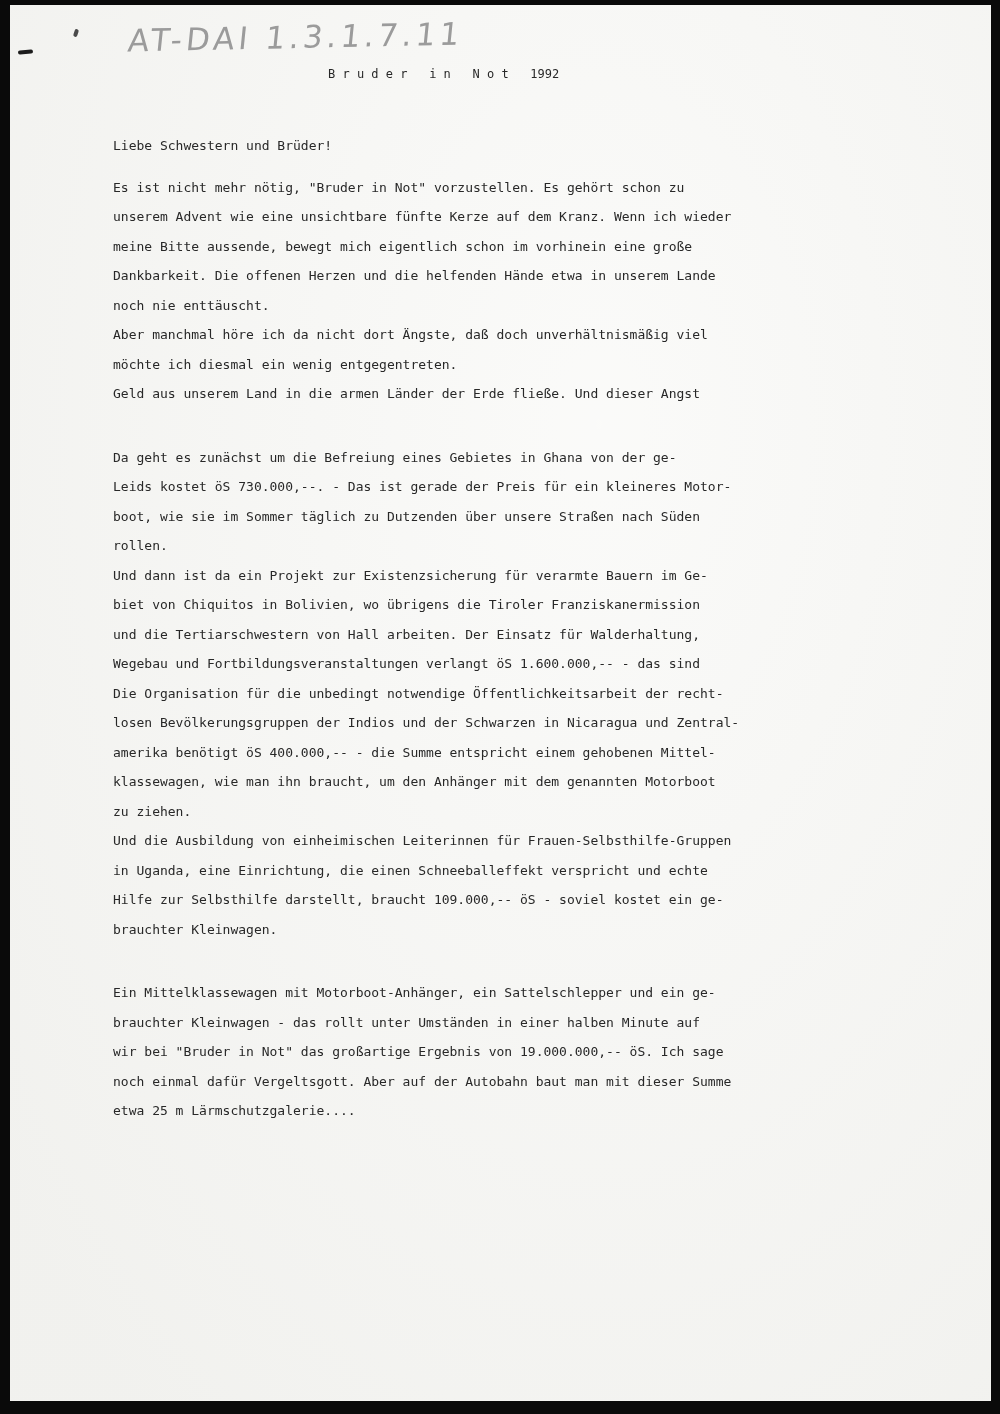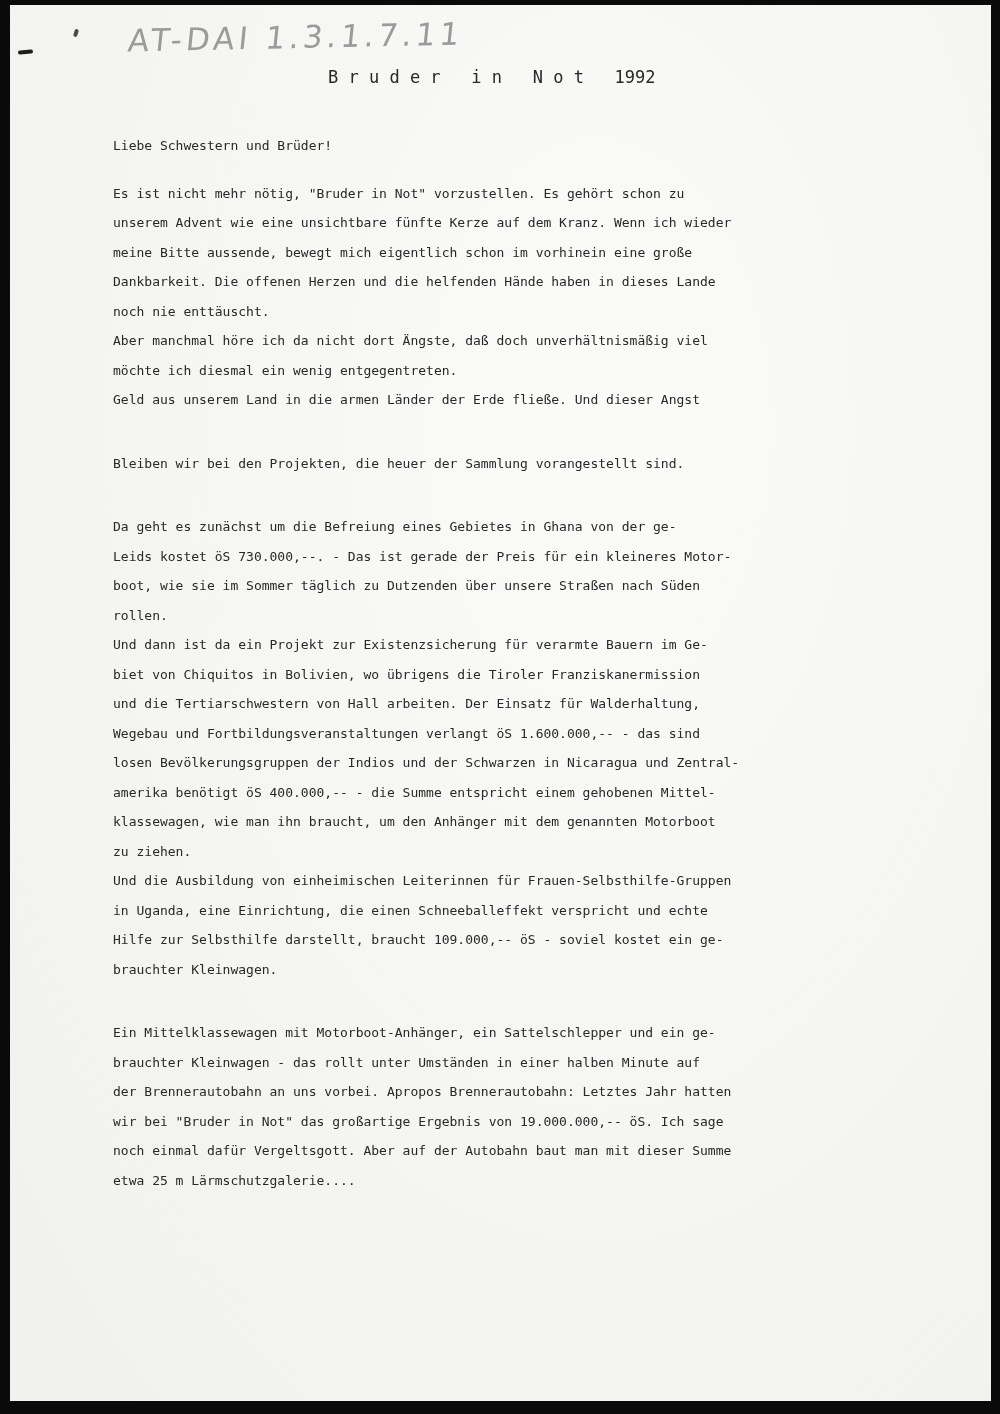--- a/index.html
+++ b/index.html
@@ -47,33 +47,33 @@
   .pencil-tick{
     position:absolute;
     left:64px;top:24px;width:4px;height:8px;
     background:#4a4a4a;
     border-radius:2px;
     transform:rotate(18deg);
   }
   .doc-title{
     position:absolute;
     left:318px;top:62px;
-    font-size:17px;
+    font-size:12px;
     color:var(--ink);
     white-space:pre;
   }
   .letter-body{
     position:absolute;
     left:103px;top:126px;right:38px;
     color:var(--ink);
     font-size:13px;
     line-height:29.5px;
   }
   .para{margin:0;}
-  .para.gap-small{margin-top:18px;}
+  .para.gap-small{margin-top:12px;}
   .para.gap-large{margin-top:34px;}
   .line{white-space:pre;}
 </style>
 </head>
 <body>
 
 <div class="scan">
   <div class="page">
 
     <span class="pencil-dash"></span>
@@ -84,59 +84,56 @@
     <div class="doc-title">B r u d e r   i n   N o t   1992</div>
 
     <div class="letter-body">
         <div class="para">
           <div class="line">Liebe Schwestern und Brüder!</div>
         </div>
         <div class="para gap-small">
           <div class="line">Es ist nicht mehr nötig, "Bruder in Not" vorzustellen. Es gehört schon zu</div>
           <div class="line">unserem Advent wie eine unsichtbare fünfte Kerze auf dem Kranz. Wenn ich wieder</div>
           <div class="line">meine Bitte aussende, bewegt mich eigentlich schon im vorhinein eine große</div>
-          <div class="line">Dankbarkeit. Die offenen Herzen und die helfenden Hände haben in dieses Lande</div>
+          <div class="line">Dankbarkeit. Die offenen Herzen und die helfenden Hände etwa in unserem Lande</div>
           <div class="line">noch nie enttäuscht.</div>
         </div>
         <div class="para">
           <div class="line">Aber manchmal höre ich da nicht dort Ängste, daß doch unverhältnismäßig viel</div>
           <div class="line">möchte ich diesmal ein wenig entgegentreten.</div>
           <div class="line">Geld aus unserem Land in die armen Länder der Erde fließe. Und dieser Angst</div>
-        </div>
-        <div class="para gap-large">
-          <div class="line">Bleiben wir bei den Projekten, die heuer der Sammlung vorangestellt sind.</div>
         </div>
         <div class="para gap-large">
           <div class="line">Da geht es zunächst um die Befreiung eines Gebietes in Ghana von der ge-</div>
           <div class="line">Leids kostet öS 730.000,--. - Das ist gerade der Preis für ein kleineres Motor-</div>
           <div class="line">boot, wie sie im Sommer täglich zu Dutzenden über unsere Straßen nach Süden</div>
           <div class="line">rollen.</div>
         </div>
         <div class="para">
           <div class="line">Und dann ist da ein Projekt zur Existenzsicherung für verarmte Bauern im Ge-</div>
           <div class="line">biet von Chiquitos in Bolivien, wo übrigens die Tiroler Franziskanermission</div>
           <div class="line">und die Tertiarschwestern von Hall arbeiten. Der Einsatz für Walderhaltung,</div>
           <div class="line">Wegebau und Fortbildungsveranstaltungen verlangt öS 1.600.000,-- - das sind</div>
         </div>
         <div class="para">
+          <div class="line">Die Organisation für die unbedingt notwendige Öffentlichkeitsarbeit der recht-</div>
           <div class="line">losen Bevölkerungsgruppen der Indios und der Schwarzen in Nicaragua und Zentral-</div>
           <div class="line">amerika benötigt öS 400.000,-- - die Summe entspricht einem gehobenen Mittel-</div>
           <div class="line">klassewagen, wie man ihn braucht, um den Anhänger mit dem genannten Motorboot</div>
           <div class="line">zu ziehen.</div>
         </div>
         <div class="para">
           <div class="line">Und die Ausbildung von einheimischen Leiterinnen für Frauen-Selbsthilfe-Gruppen</div>
           <div class="line">in Uganda, eine Einrichtung, die einen Schneeballeffekt verspricht und echte</div>
           <div class="line">Hilfe zur Selbsthilfe darstellt, braucht 109.000,-- öS - soviel kostet ein ge-</div>
           <div class="line">brauchter Kleinwagen.</div>
         </div>
         <div class="para gap-large">
           <div class="line">Ein Mittelklassewagen mit Motorboot-Anhänger, ein Sattelschlepper und ein ge-</div>
           <div class="line">brauchter Kleinwagen - das rollt unter Umständen in einer halben Minute auf</div>
-          <div class="line">der Brennerautobahn an uns vorbei. Apropos Brennerautobahn: Letztes Jahr hatten</div>
           <div class="line">wir bei "Bruder in Not" das großartige Ergebnis von 19.000.000,-- öS. Ich sage</div>
           <div class="line">noch einmal dafür Vergeltsgott. Aber auf der Autobahn baut man mit dieser Summe</div>
           <div class="line">etwa 25 m Lärmschutzgalerie....</div>
         </div>
       </div>
 
   </div>
 </div>
 
 </body></html>

